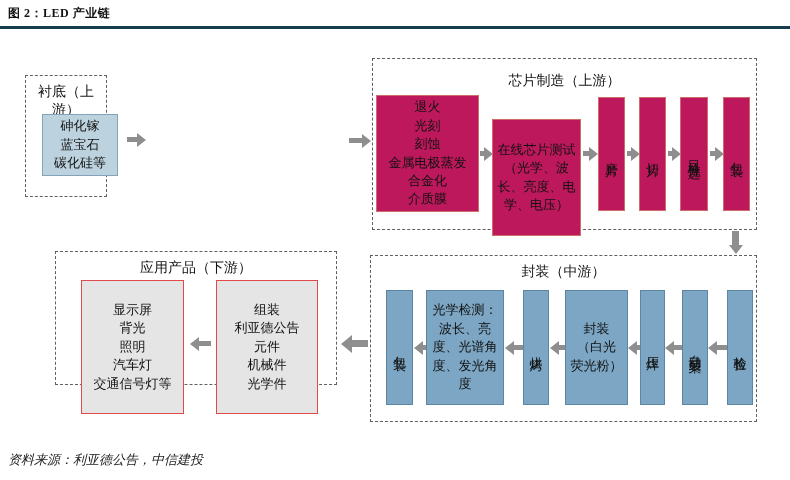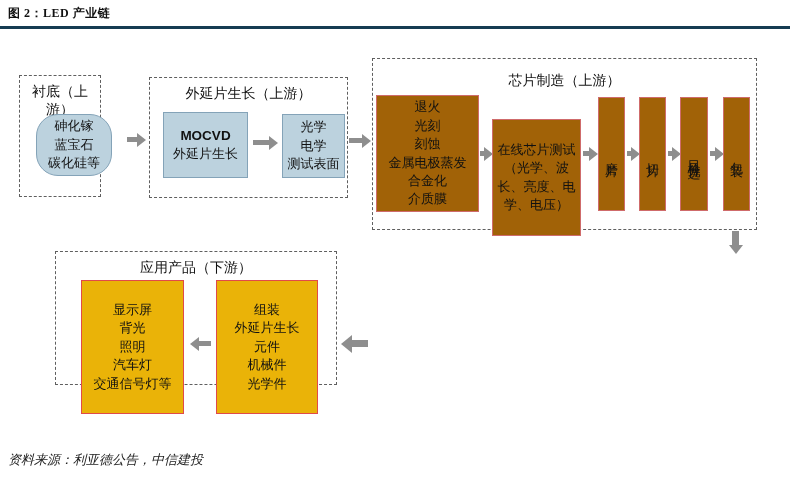--- a/index.html
+++ b/index.html
@@ -10,23 +10,23 @@
                font-weight:bold; font-size:12px; letter-spacing:.5px; }
   .rule { position:absolute; left:0; top:26px; width:790px; height:3px; background:#163c52; }
 
   .group { position:absolute; border:1.6px dashed #5f5f5f; box-sizing:border-box; }
   .group-label { position:absolute; left:0; right:0; text-align:center; font-size:14px; color:#111; }
 
   .box { position:absolute; display:flex; align-items:center; justify-content:center;
          text-align:center; white-space:pre-line; font-size:13px; line-height:1.42;
          box-sizing:border-box; padding:2px; }
   .blue  { background:#bcd2de; border:1px solid #84a3b8; }
-  .pink  { background:#a16207; border:1px solid #cf6b6b; }
+  .pink  { background:#be185d; border:1px solid #cf6b6b; }
   .steel { background:#7ca6c3; border:1px solid #5d86a4; }
-  .red   { background:#eab308; border:1px solid #e04a4a; }
+  .red   { background:#e5e5e5; border:1px solid #e04a4a; }
   .vbox  { writing-mode:vertical-rl; text-orientation:upright; letter-spacing:2px; line-height:1; }
 
   .mocvd { flex-direction:column; }
   .mocvd .l1 { font-weight:bold; font-size:13.5px; }
 
   .ar { position:absolute; background:#8e8e8e; }
   .ar-r { height:5px; }
   .ar-r::after { content:""; position:absolute; right:-9px; top:-4.5px; width:0; height:0;
                  border-left:9px solid #8e8e8e; border-top:7px solid transparent; border-bottom:7px solid transparent; }
   .ar-l { height:5px; }
@@ -43,40 +43,29 @@
             font-style:italic; font-size:13px; color:#222; }
 </style>
 </head>
 <body>
 
 <div class="canvas">
 
   <div class="fig-title">图 2：LED 产业链</div>
   <div class="rule"></div>
 
-  <div class="group" style="left:19px;top:75px;width:82px;height:122px;">
+  <div class="group" style="left:25px;top:75px;width:82px;height:122px;">
     <div class="group-label" style="top:7px;">衬底（上游）</div>
-    <div class="box blue" style="left:16px;top:38px;width:76px;height:62px;border-radius:22px;">砷化镓
+    <div class="box blue" style="left:16px;top:38px;width:76px;height:62px;">砷化镓
 蓝宝石
 碳化硅等</div>
   </div>
 
   <div class="ar ar-r" style="left:127px;top:137px;width:10px;"></div>
 
-  <div class="group" style="left:149px;top:77px;width:199px;height:121px;">
-    <div class="group-label" style="top:7px;">外延片生长（上游）</div>
-    <div class="box blue mocvd" style="left:13px;top:34px;width:85px;height:66px;">
-      <span class="l1">MOCVD</span>
-      <span>外延片生长</span>
-    </div>
-    <div class="ar ar-r" style="left:103px;top:62px;width:16px;"></div>
-    <div class="box blue" style="left:132px;top:36px;width:63px;height:64px;">光学
-电学
-测试表面</div>
-  </div>
 
   <div class="ar ar-r" style="left:349px;top:138px;width:13px;"></div>
 
   <div class="group" style="left:372px;top:58px;width:385px;height:172px;">
     <div class="group-label" style="top:13px;">芯片制造（上游）</div>
     <div class="box pink" style="left:3px;top:36px;width:103px;height:117px;">退火
 光刻
 刻蚀
 金属电极蒸发
 合金化
@@ -88,33 +77,51 @@
     <div class="ar ar-r" style="left:254px;top:92px;width:4px;"></div>
     <div class="box pink vbox" style="left:266px;top:38px;width:27px;height:114px;">切片</div>
     <div class="ar ar-r" style="left:295px;top:92px;width:4px;"></div>
     <div class="box pink vbox" style="left:307px;top:38px;width:28px;height:114px;">目检分选</div>
     <div class="ar ar-r" style="left:337px;top:92px;width:5px;"></div>
     <div class="box pink vbox" style="left:350px;top:38px;width:27px;height:114px;">包装</div>
   </div>
 
   <div class="ar ar-d" style="left:732px;top:231px;height:14px;"></div>
 
+  <div class="group" style="left:370px;top:255px;width:387px;height:167px;">
+    <div class="group-label" style="top:7px;">封装（中游）</div>
+    <div class="box steel vbox" style="left:15px;top:34px;width:27px;height:115px;">包装</div>
+    <div class="ar ar-l" style="left:52px;top:89px;width:3px;"></div>
+    <div class="box steel" style="left:55px;top:34px;width:78px;height:115px;">光学检测：波长、亮度、光谱角度、发光角度</div>
+    <div class="ar ar-l" style="left:143px;top:89px;width:9px;"></div>
+    <div class="box steel vbox" style="left:152px;top:34px;width:26px;height:115px;">烘烤</div>
+    <div class="ar ar-l" style="left:188px;top:89px;width:6px;"></div>
+    <div class="box steel" style="left:194px;top:34px;width:63px;height:115px;">封装
+（白光
+荧光粉）</div>
+    <div class="ar ar-l" style="left:266px;top:89px;width:3px;"></div>
+    <div class="box steel vbox" style="left:269px;top:34px;width:25px;height:115px;">压焊</div>
+    <div class="ar ar-l" style="left:303px;top:89px;width:8px;"></div>
+    <div class="box steel vbox" style="left:311px;top:34px;width:26px;height:115px;">自动装架</div>
+    <div class="ar ar-l" style="left:346px;top:89px;width:10px;"></div>
+    <div class="box steel vbox" style="left:356px;top:34px;width:26px;height:115px;">检验</div>
+  </div>
 
   <div class="ar ar-lb" style="left:352px;top:340px;width:16px;"></div>
 
   <div class="group" style="left:55px;top:251px;width:282px;height:134px;">
     <div class="group-label" style="top:7px;">应用产品（下游）</div>
     <div class="box red" style="left:25px;top:28px;width:103px;height:134px;">显示屏
 背光
 照明
 汽车灯
 交通信号灯等</div>
     <div class="ar ar-l" style="left:143px;top:89px;width:12px;"></div>
     <div class="box red" style="left:160px;top:28px;width:102px;height:134px;">组装
-外延片生长
+利亚德公告
 元件
 机械件
 光学件</div>
   </div>
 
   <div class="source">资料来源：利亚德公告，中信建投</div>
 
 </div>
 
 </body></html>

